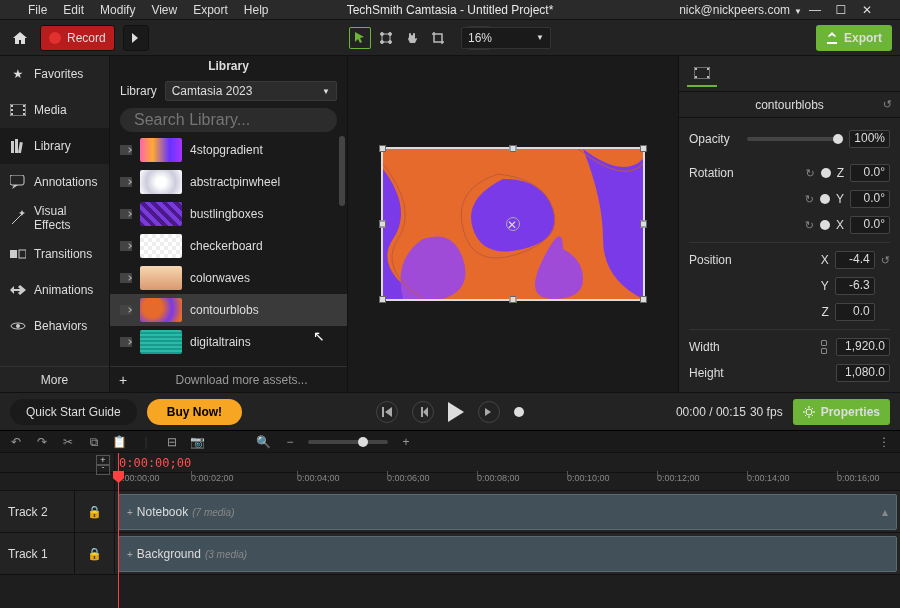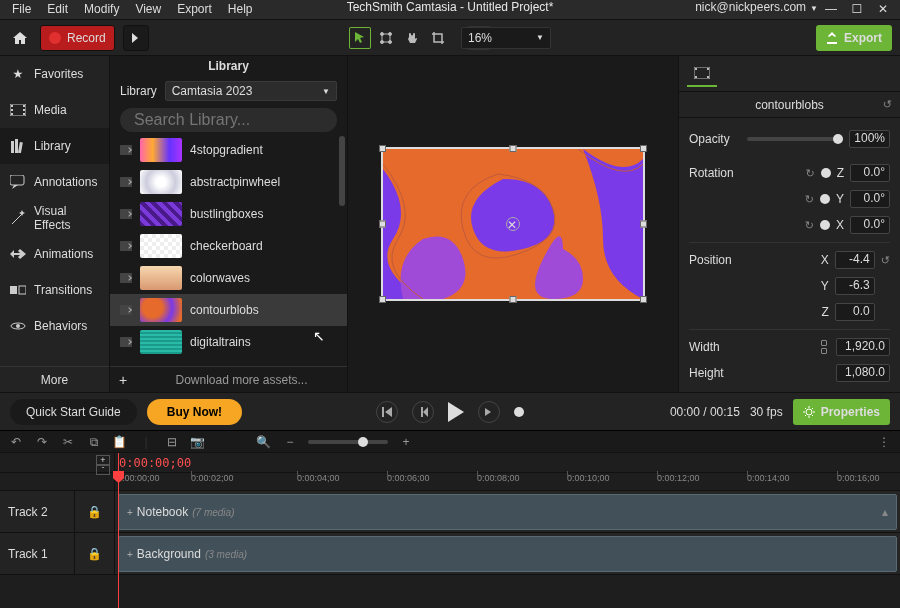--- a/index.html
+++ b/index.html
@@ -1,17 +1,17 @@
 <!DOCTYPE html>
 <html><head>
 <meta charset="utf-8">
 <style>
 *{margin:0;padding:0;box-sizing:border-box;font-family:"Segoe UI",Arial,sans-serif;font-size:12px;color:#ddd;user-select:none}
 body{background:#1a1a1a;width:900px;height:608px;overflow:hidden;position:relative}
-.menubar{height:20px;background:#2a2a2a;display:flex;padding:0 4px;border-bottom:1px solid #111}
+.menubar{height:20px;background:#2a2a2a;display:flex;align-items:center;padding:0 20px;border-bottom:1px solid #111}
 .menubar .menu-item{padding:2px 8px;cursor:pointer}
 .menubar .title{position:absolute;left:50%;transform:translateX(-50%);color:#e8e8e8;font-size:12px}
 .menubar .account{margin-left:auto;color:#aaa}
 .menubar .caret{margin-left:4px;font-size:8px}
 .winbtn{width:26px;text-align:center;padding:2px 0;cursor:pointer}
 .topbar{height:36px;background:#232323;display:flex;align-items:center;padding:0 8px;gap:8px;border-bottom:1px solid #111}
 .home-btn{width:24px;height:24px;display:flex;align-items:center;justify-content:center;font-size:16px;cursor:pointer}
 .record-btn{height:26px;background:#b91c1c;border:1px solid #111;border-radius:3px;display:flex;align-items:center;padding:0 8px;gap:6px;cursor:pointer}
 .record-dot{width:12px;height:12px;border-radius:50%;background:#e03030}
 .fwd-btn{width:26px;height:26px;background:#1a1a1a;border:1px solid #111;border-radius:3px;display:flex;align-items:center;justify-content:center;cursor:pointer}
@@ -68,21 +68,21 @@
 .reset-ico{cursor:pointer;font-size:11px;color:#888}
 .hr{height:1px;background:#333;margin:4px 0}
 .lower{height:216px;display:flex;flex-direction:column;border-top:1px solid #111}
 .play-row{height:38px;background:#232323;display:flex;align-items:center;padding:0 10px;gap:10px;border-bottom:1px solid #000}
 .qsg{height:26px;padding:0 16px;background:#1a1a1a;border-radius:13px;display:flex;align-items:center;cursor:pointer}
 .buy{height:26px;padding:0 20px;background:#f6a623;border-radius:13px;display:flex;align-items:center;cursor:pointer;color:#000;font-weight:700}
 .play-ctrls{position:absolute;left:50%;transform:translateX(-50%);display:flex;align-items:center;gap:14px}
 .pbtn{cursor:pointer;display:flex;align-items:center;justify-content:center}
 .rbtn{width:22px;height:22px;border:1px solid #444;border-radius:50%;display:flex;align-items:center;justify-content:center;cursor:pointer}
 .play-icon{width:0;height:0;border-left:16px solid #ddd;border-top:10px solid transparent;border-bottom:10px solid transparent}
-.timeinfo{margin-left:auto;color:#aaa;display:flex;gap:10px}
+.timeinfo{margin-left:auto;color:#aaa;display:flex;gap:4px}
 .props-btn{height:26px;background:#6cb536;border-radius:3px;display:flex;align-items:center;padding:0 10px;gap:6px;cursor:pointer;color:#fff;font-weight:600}
 .tl-tools{height:22px;background:#1a1a1a;display:flex;align-items:center;padding:0 8px;gap:10px;border-bottom:1px solid #111}
 .tl-tool{cursor:pointer;width:16px;text-align:center;color:#999}
 .tl-tool.sep{color:#333}
 .zoom-slider{width:80px;height:4px;background:#444;border-radius:2px;position:relative;cursor:pointer}
 .zoom-slider .zt{width:10px;height:10px;background:#ddd;border-radius:50%;position:absolute;top:-3px;left:50px}
 .timeline{flex:1;background:#1e1e1e;display:flex;flex-direction:column;position:relative}
 .tl-header{height:20px;display:flex;border-bottom:1px solid #111}
 .tl-label-col{width:115px;background:#1e1e1e;border-right:1px solid #111;display:flex;align-items:flex-end;flex-direction:column;justify-content:space-around;padding:2px 4px}
 .tl-pm{width:14px;height:10px;border:1px solid #555;display:flex;align-items:center;justify-content:center;font-size:9px;cursor:pointer;line-height:1}
@@ -224,34 +224,34 @@
         <span class="sb-ico">
           <svg width="16" height="16">
             <path stroke="#ccc" d="M2 14L12 4"></path>
             <path fill="#ccc" d="M12 0l1 2 2 1-2 1-1 2-1-2-2-1 2-1z"></path>
           </svg>
         </span>
         <span>Visual Effects</span>
       </div>
     <div class="sb-item">
         <span class="sb-ico">
-          <svg width="16" height="10">
-            <path fill="#ccc" d="M0 5l4-4v3h6l-2-2 2-2 6 5-6 5-2-2 2-2H4v3z"></path>
-          </svg>
-        </span>
-        <span>Animations</span>
-      </div>
-    <div class="sb-item">
-        <span class="sb-ico">
           <svg width="16" height="12">
             <rect x="0" y="2" width="7" height="8" fill="#ccc"></rect>
             <rect x="9" y="2" width="7" height="8" fill="none" stroke="#ccc"></rect>
           </svg>
         </span>
         <span>Transitions</span>
+      </div>
+    <div class="sb-item">
+        <span class="sb-ico">
+          <svg width="16" height="10">
+            <path fill="#ccc" d="M0 5l4-4v3h6l-2-2 2-2 6 5-6 5-2-2 2-2H4v3z"></path>
+          </svg>
+        </span>
+        <span>Animations</span>
       </div>
     <div class="sb-item">
         <span class="sb-ico">
           <svg width="16" height="12">
             <ellipse cx="8" cy="6" rx="7" ry="3" fill="none" stroke="#ccc"></ellipse>
             <circle cx="8" cy="6" r="2" fill="#ccc"></circle>
           </svg>
         </span>
         <span>Behaviors</span>
       </div>

